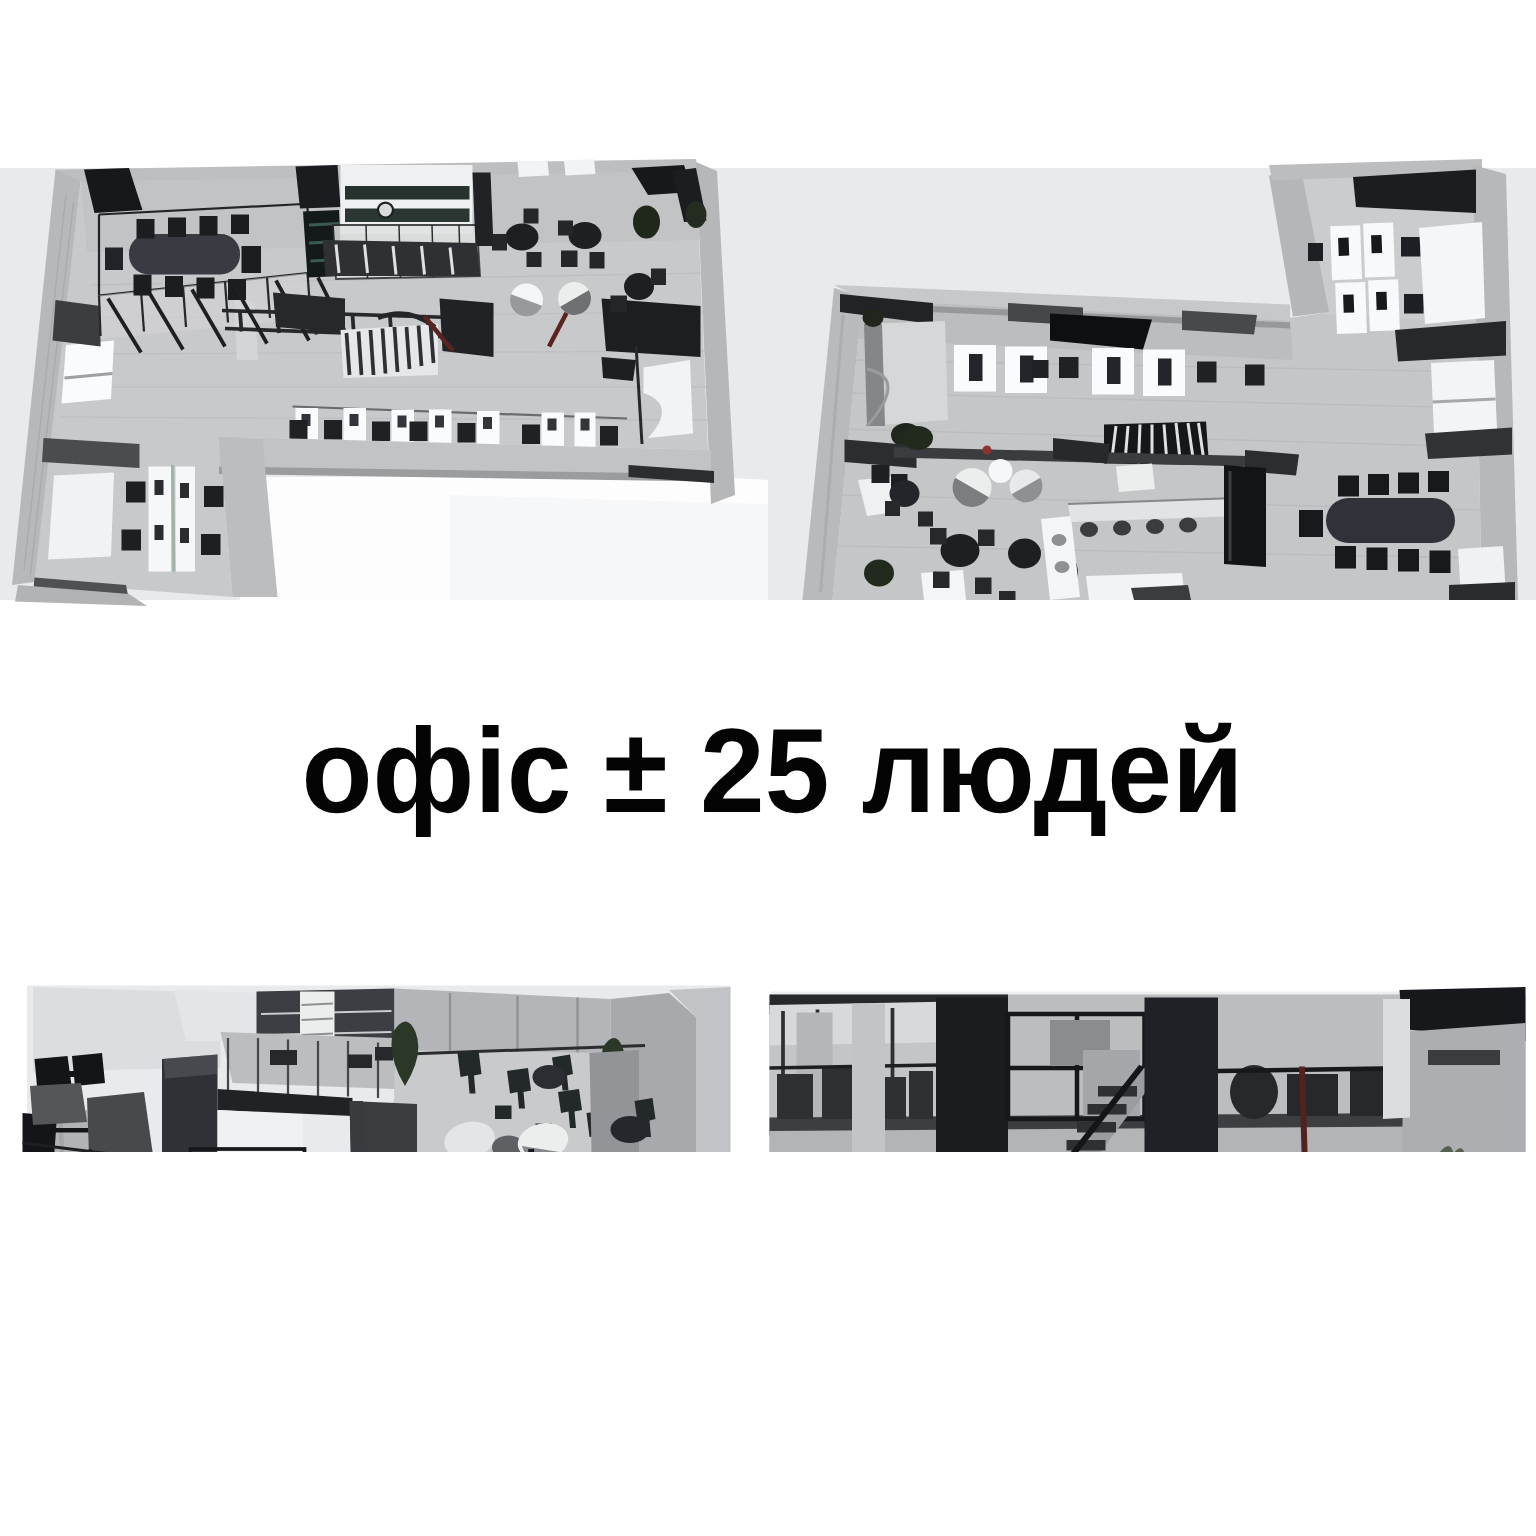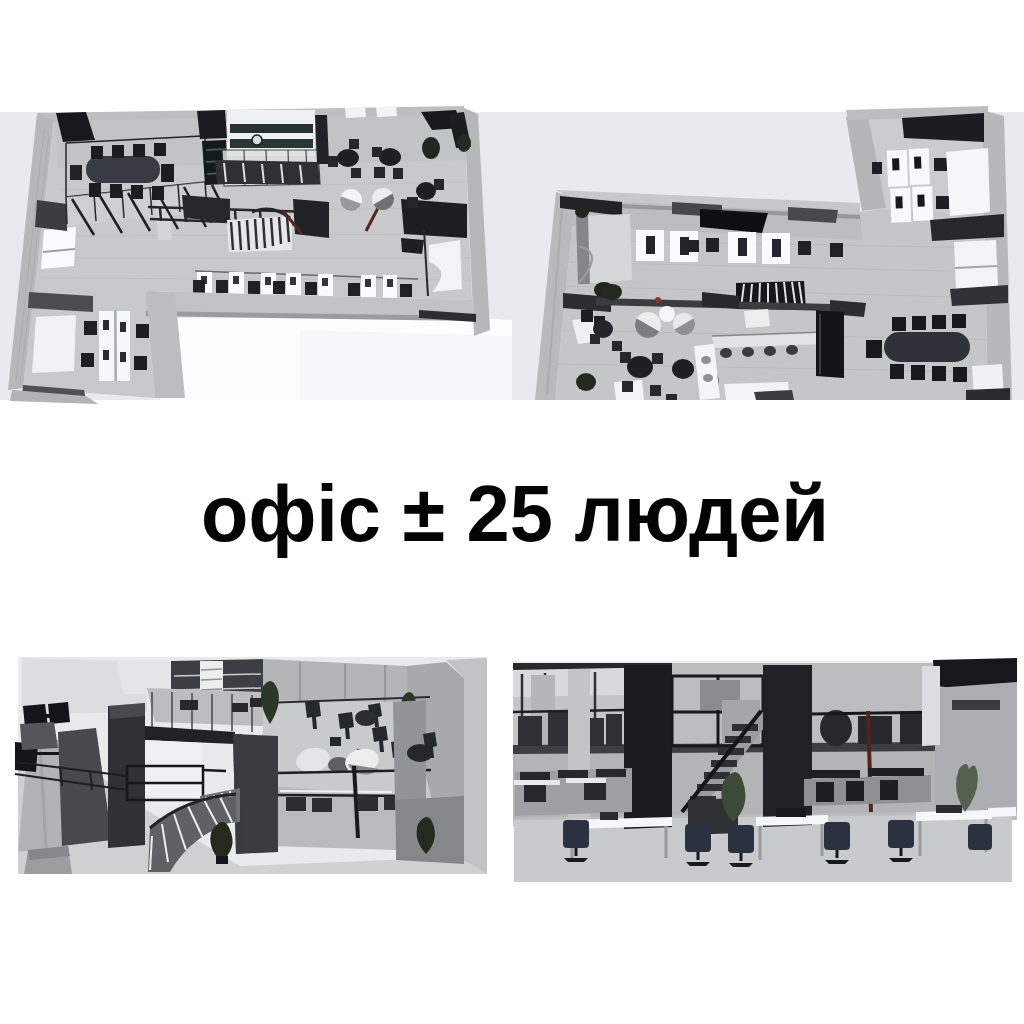--- a/index.html
+++ b/index.html
@@ -1,16 +1,16 @@
 <!DOCTYPE html>
 <html><head>
 <meta charset="utf-8">
 <style>
 html,body{margin:0;padding:0;background:#ffffff;}
-.page{position:relative;width:1024px;height:1024px;background:#ffffff;overflow:hidden;font-family:"Liberation Sans",sans-serif;}
+.page{position:relative;width:1024px;height:768px;background:#ffffff;overflow:hidden;font-family:"Liberation Sans",sans-serif;}
 svg{position:absolute;top:0;left:0;}
 </style>
 </head>
 <body>
 <div class="page">
 <svg width="1024" height="1024" viewBox="0 0 1024 1024">
 
   <rect x="0" y="112" width="1024" height="288" fill="#e8eaed"></rect>
 
   <g>

